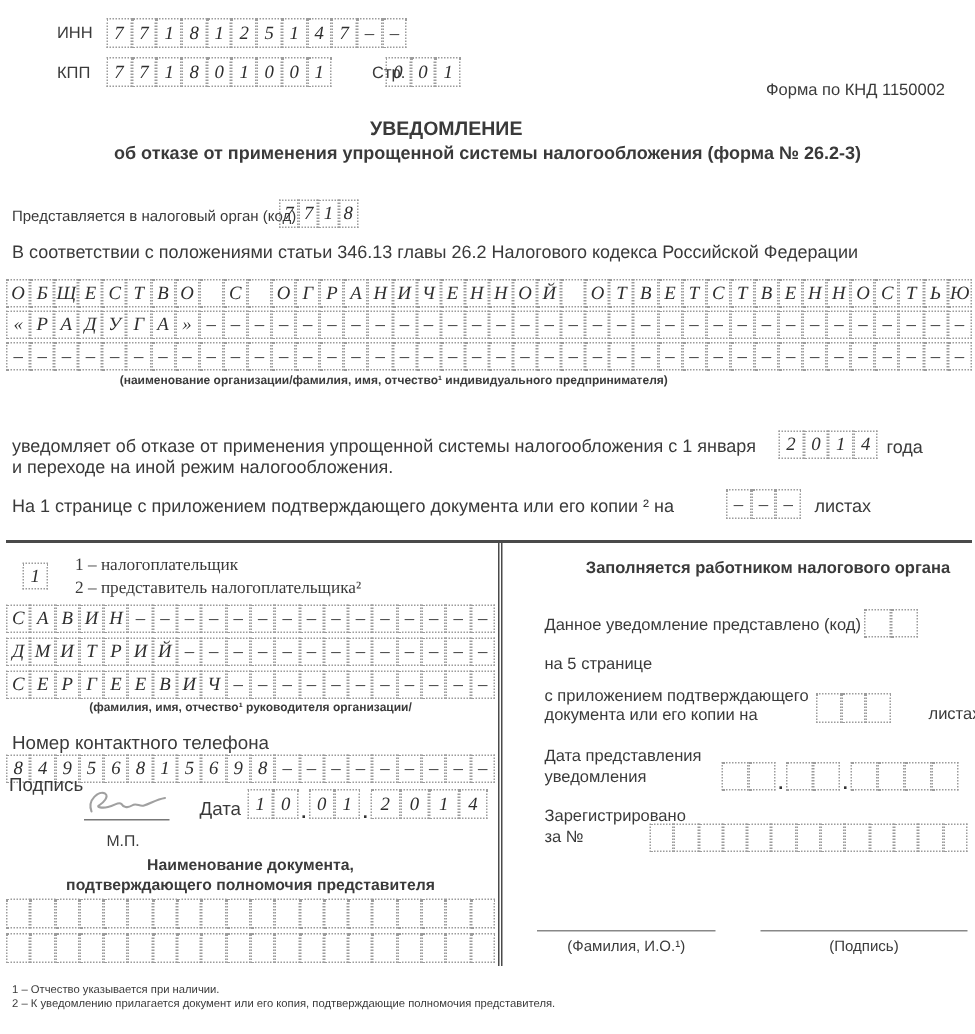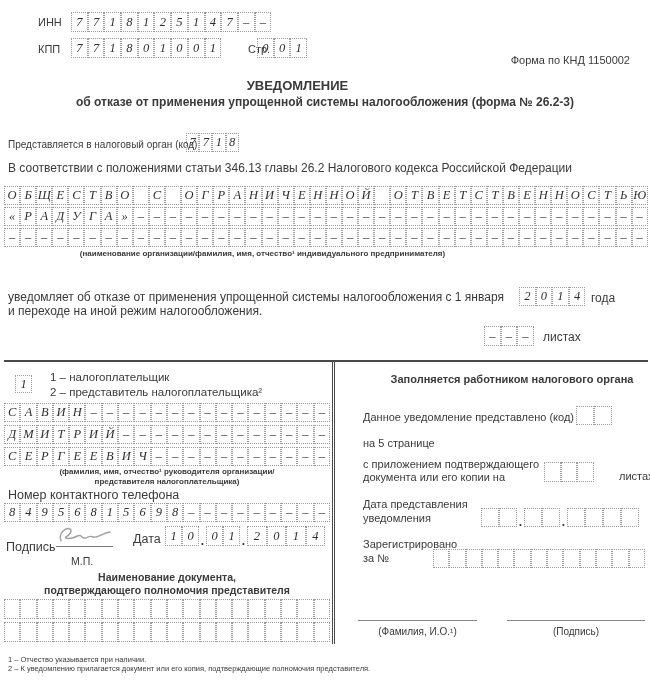--- a/index.html
+++ b/index.html
@@ -1,21 +1,21 @@
 <!DOCTYPE html>
 <html><head>
 <meta charset="utf-8">
 <style>
   html,body{margin:0;padding:0;background:#fff;}
   .page{position:relative;width:650px;height:689px;background:#fff;overflow:hidden;
         font-family:"Liberation Sans",sans-serif;color:#3a3a3a;}
   .t{position:absolute;white-space:nowrap;line-height:1.15;}
   .b{font-weight:bold;}
   .s75{font-size:7.5px;} .s8{font-size:8px;} .s10{font-size:10px;} .s105{font-size:10.5px;}
-  .s11{font-size:11px;margin-left:20px;} .s115{font-size:11.5px;} .s12{font-size:12px;} .s125{font-size:12.5px;}
+  .s11{font-size:11px;margin-left:20px;} .s115{font-size:11.5px;font-family:Liberation Serif, serif;} .s12{font-size:12px;} .s125{font-size:12.5px;}
   .s13{font-size:13px;}
   .ctr{text-align:center;}
   .cellrow{position:absolute;display:flex;--w:16.5px;--h:19px;}
   .grp{display:flex;}
   .cell{box-sizing:border-box;flex:none;width:var(--w);height:var(--h);
         border:1px dotted #9c9c9c;display:flex;align-items:center;justify-content:center;
         font-family:"Liberation Serif","DejaVu Serif",serif;font-style:italic;
         font-size:12.5px;color:#2f2f2f;overflow:hidden;}
   .dsep{width:7px;align-self:flex-end;text-align:center;font-weight:bold;color:#333;
         font-size:12px;line-height:9px;}
@@ -212,20 +212,21 @@
   <div class="t s12" style="left:8px;top:291px">уведомляет об отказе от применения упрощенной системы налогообложения с 1 января</div>
   <div class="cellrow" style="left:519px;top:287px;--w:16.6px;--h:19px">
       <div class="cell">2</div>
       <div class="cell">0</div>
       <div class="cell">1</div>
       <div class="cell">4</div>
     </div>
   <div class="t s12" style="left:591px;top:292px">года</div>
   <div class="t s12" style="left:8px;top:305px">и переходе на иной режим налогообложения.</div>
 
+  <div class="t s12" style="left:8px;top:331px">На 1 странице с приложением подтверждающего документа или его копии ² на</div>
   <div class="cellrow" style="left:484px;top:326px;--w:16.6px;--h:20px">
       <div class="cell">–</div>
       <div class="cell">–</div>
       <div class="cell">–</div>
     </div>
   <div class="t s12" style="left:543px;top:331px">листах</div>
 
   <div class="hline"></div>
   <div class="vline"></div>
 
@@ -295,21 +296,20 @@
       <div class="cell">–</div>
       <div class="cell">–</div>
       <div class="cell">–</div>
       <div class="cell">–</div>
       <div class="cell">–</div>
       <div class="cell">–</div>
       <div class="cell">–</div>
       <div class="cell">–</div>
     </div>
   <div class="t b s8 ctr" style="left:4px;top:467px;width:326px">(фамилия, имя, отчество¹ руководителя организации/</div>
-  <div class="t b s8 ctr" style="left:4px;top:477px;width:326px">представителя налогоплательщика)</div>
 
   <div class="t s125" style="left:8px;top:488px">Номер контактного телефона</div>
   <div class="cellrow" style="left:4px;top:503px;--w:16.3px;--h:19px">
       <div class="cell">8</div>
       <div class="cell">4</div>
       <div class="cell">9</div>
       <div class="cell">5</div>
       <div class="cell">6</div>
       <div class="cell">8</div>
       <div class="cell">1</div>
@@ -321,21 +321,21 @@
       <div class="cell">–</div>
       <div class="cell">–</div>
       <div class="cell">–</div>
       <div class="cell">–</div>
       <div class="cell">–</div>
       <div class="cell">–</div>
       <div class="cell">–</div>
       <div class="cell">–</div>
     </div>
 
-  <div class="t s125" style="left:6px;top:540px">Подпись</div>
+  <div class="t s125" style="left:6px;top:516px">Подпись</div>
   <svg style="position:absolute;left:57px;top:524px" width="56" height="22" viewBox="0 0 56 22">
     <path d="M4 17 C1 9 9 3 13 5 C16 7 12 11 9 13 C7 14 11 15 15 14 C20 13 22 10 24 12 C25 14 28 15 31 13 C34 11 36 14 39 13 C43 12 47 9 53 8" fill="none" stroke="#a0a0a0" stroke-width="1.4" stroke-linecap="round"></path>
   </svg>
   <div class="sigline" style="left:56px;top:546px;width:57px"></div>
   <div class="t s125" style="left:133px;top:532px">Дата</div>
   <div class="cellrow" style="left:165px;top:526px;--w:17px;--h:20px">
     <span class="grp">
         <div class="cell">1</div>
         <div class="cell">0</div>
       </span>

